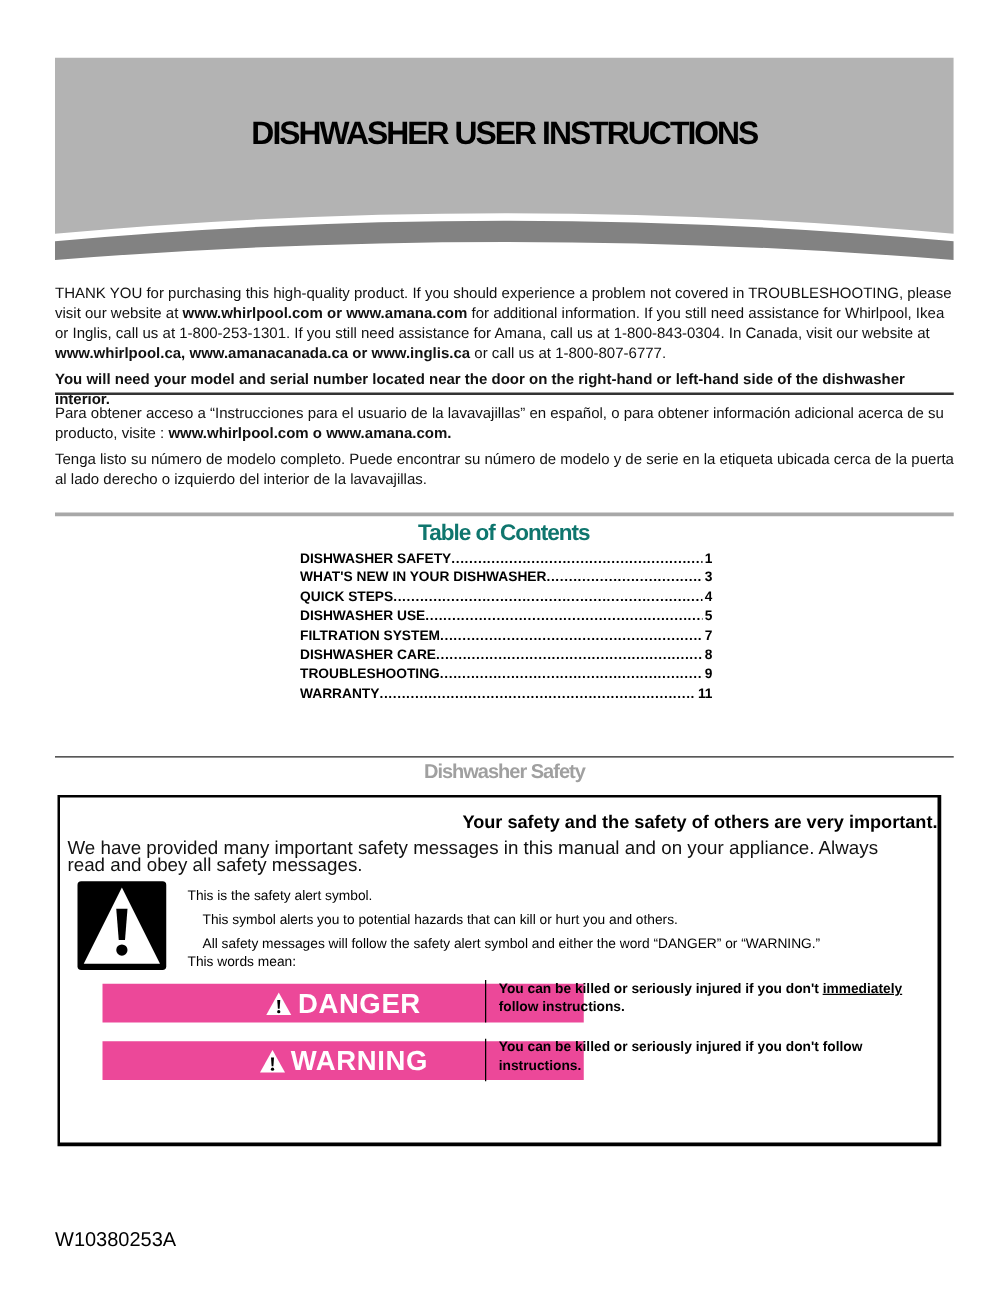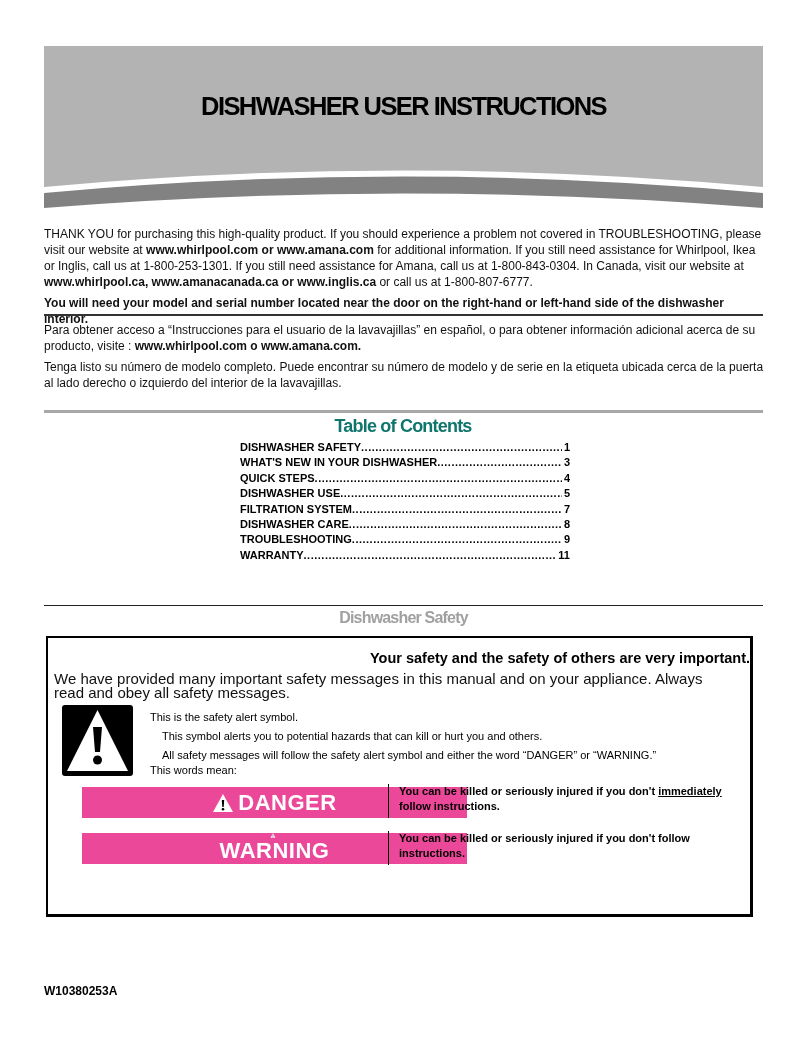--- a/index.html
+++ b/index.html
@@ -39,28 +39,28 @@
   #safety-intro { left:6px; top:34px; width:680px; font-size:15px; line-height:14px; }
   #alert-symbol { left:14px; top:67px; width:71px; height:71px; background:#000; border-radius:3px; }
   #alert-lines { left:102px; top:72px; width:600px; font-size:11px; line-height:15px; color:#000; }
   #alert-lines div { height:15px; }
   #alert-lines div.gap { margin-top:4px;margin-left:12px; }
   .sig-bar { left:14px; width:385px; height:31px; background:#ec4899; color:#fff;
              display:flex; align-items:center; justify-content:center;
              font-weight:bold; font-size:22px; letter-spacing:0.5px;margin-left:20px; }
   .sig-bar svg { margin-right:4px; }
   #danger-bar { top:149px; }
-  #warning-bar { top:195px;flex-direction:column; }
+  #warning-bar { top:195px; }
   .sig-text { left:340px; width:355px; padding-left:10px; border-left:1px solid #000;
               font-size:11px; font-weight:bold; line-height:15px; color:#000; }
   #danger-text { top:146px; height:34px; }
   #warning-text { top:193px; height:34px; }
   .u { text-decoration:underline;margin-top:28px; }
   #safety-footer { left:14px; top:238px; width:680px; font-size:11px; line-height:16px; color:#000; }
-  #doc-code { left:44px; top:984px; font-size:12px; font-weight:bold; color:#000; }
+  #doc-code { left:44px; top:984px; font-size:16px; font-weight:normal; color:#000; }
 </style>
 </head>
 <body>
 
 <div id="banner" class="abs">
   <svg width="719" height="162" viewBox="0 0 719 162">
     <path d="M0 0 H719 V141 Q360 108 0 141 Z" fill="#b3b3b3"></path>
     <path d="M0 147 Q360 114 719 147 V162 Q360 133 0 162 Z" fill="#828282"></path>
   </svg>
 </div>

